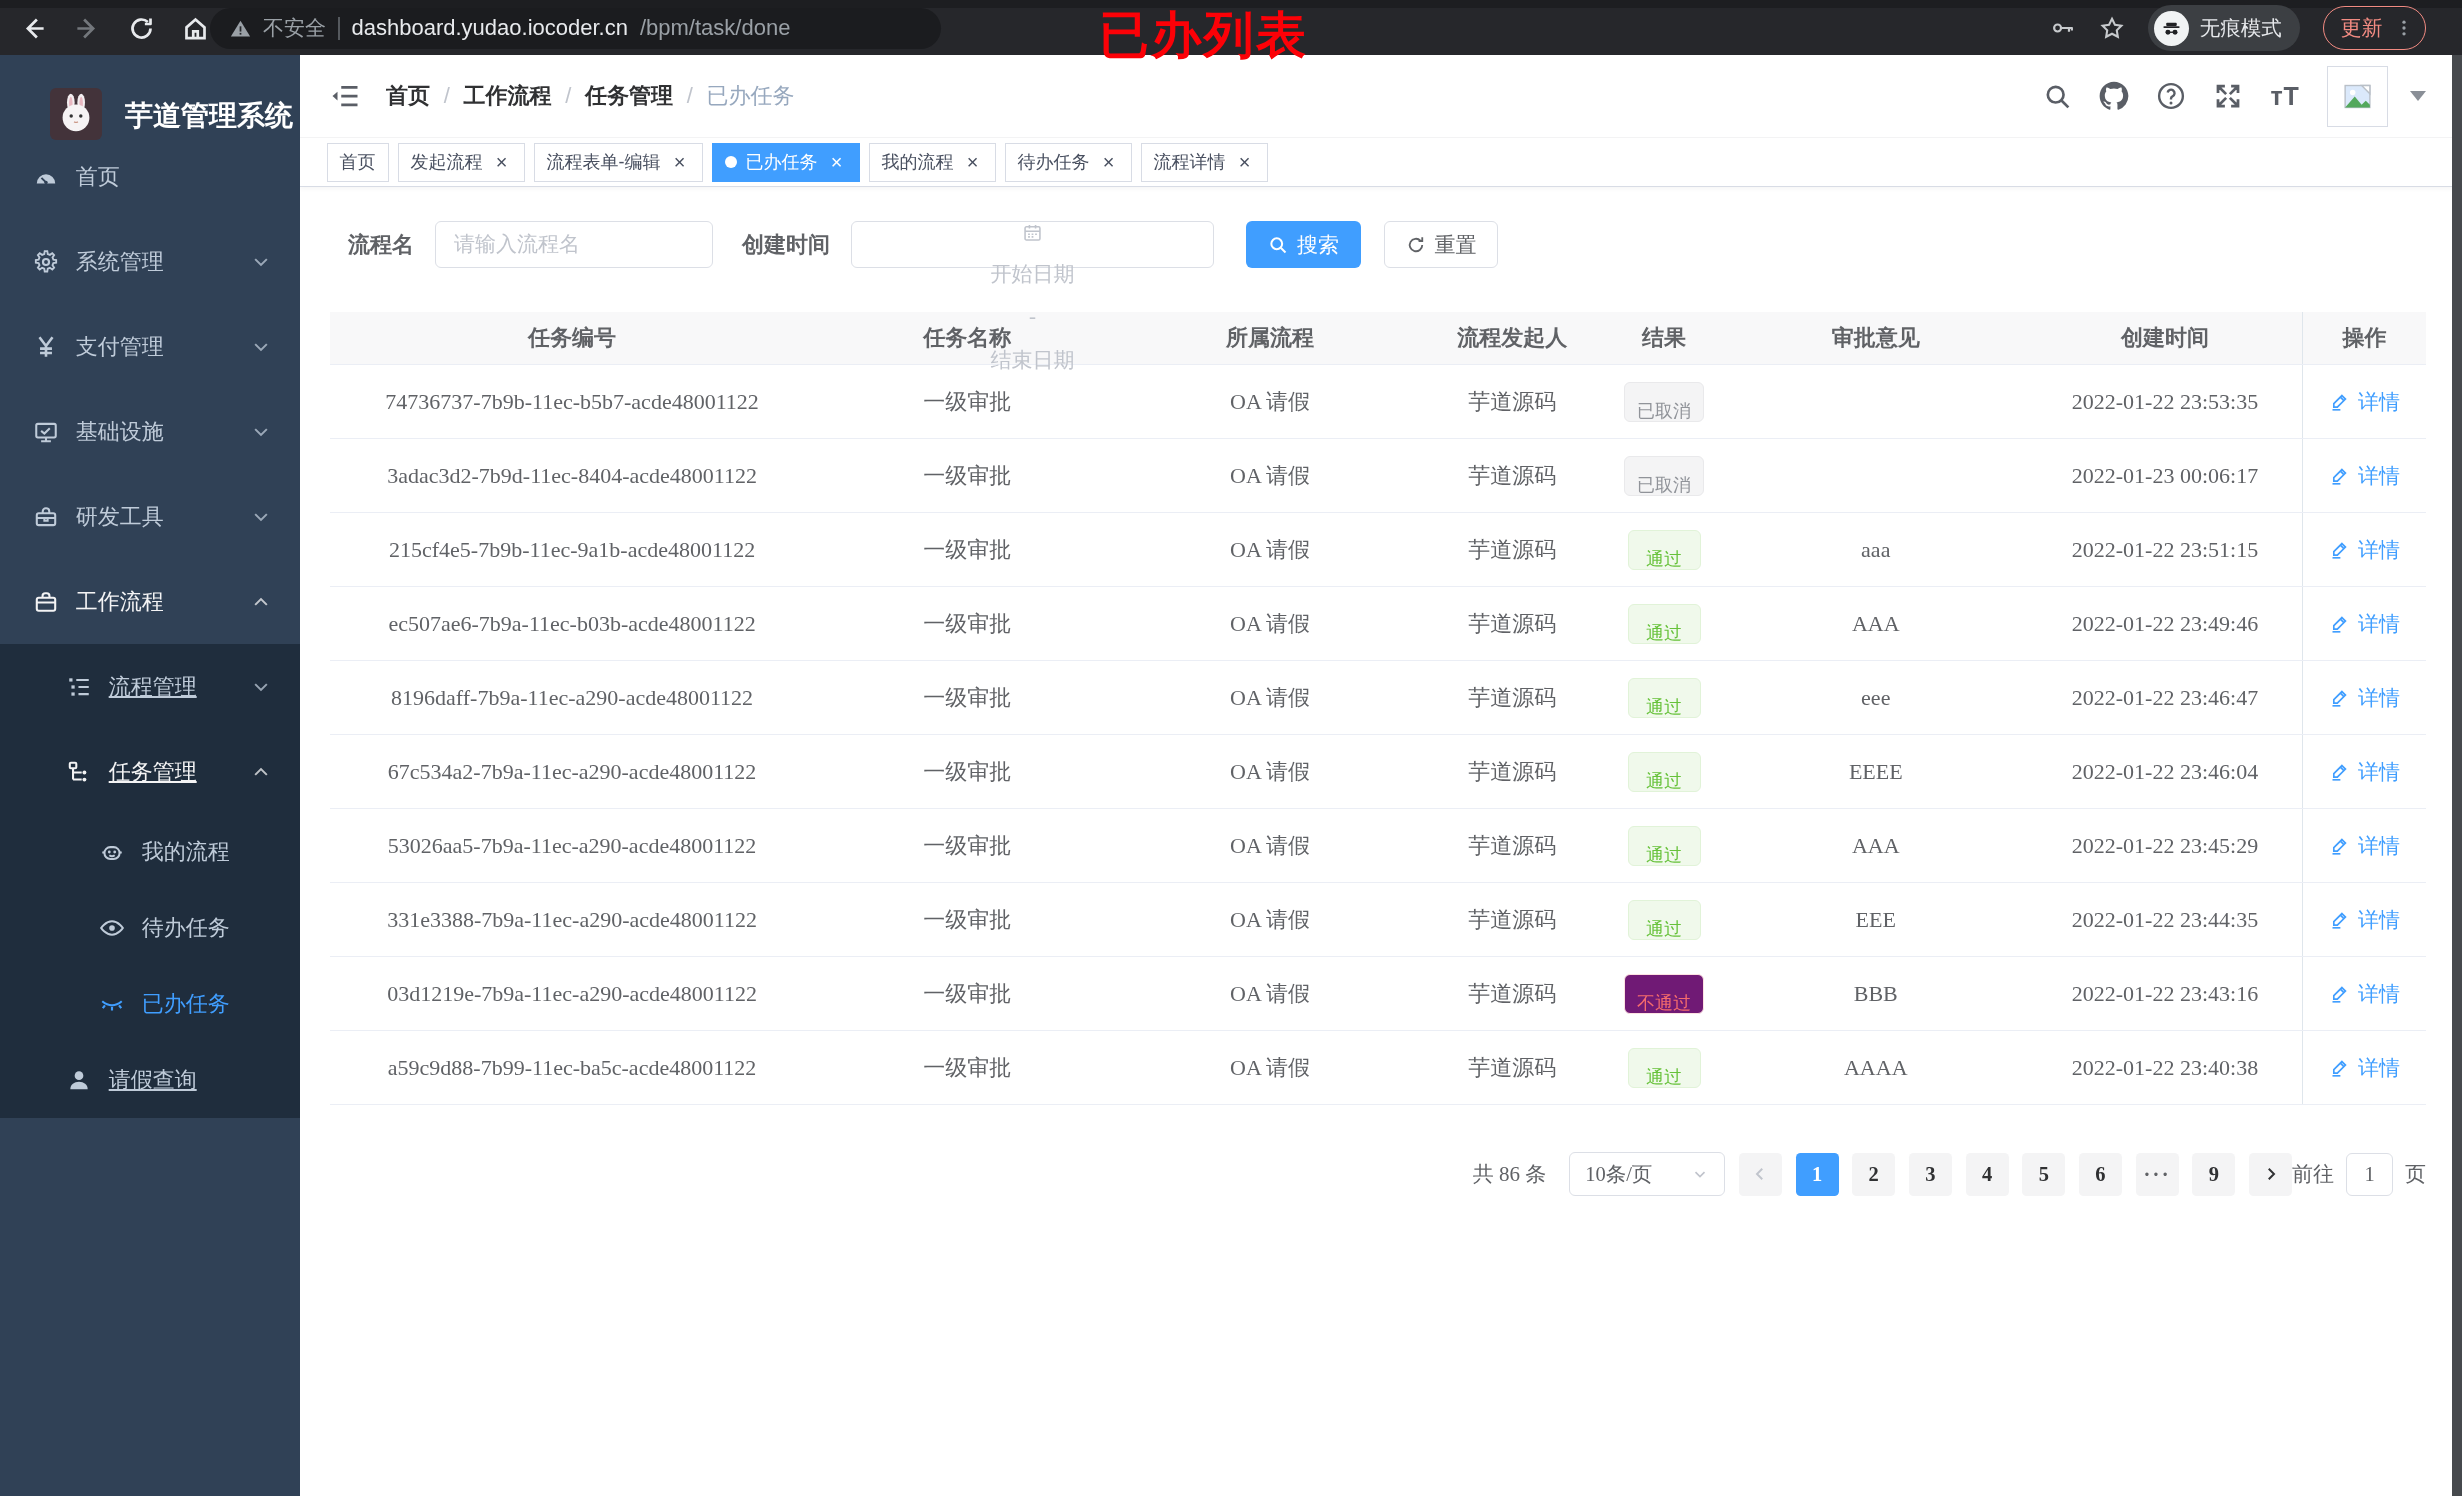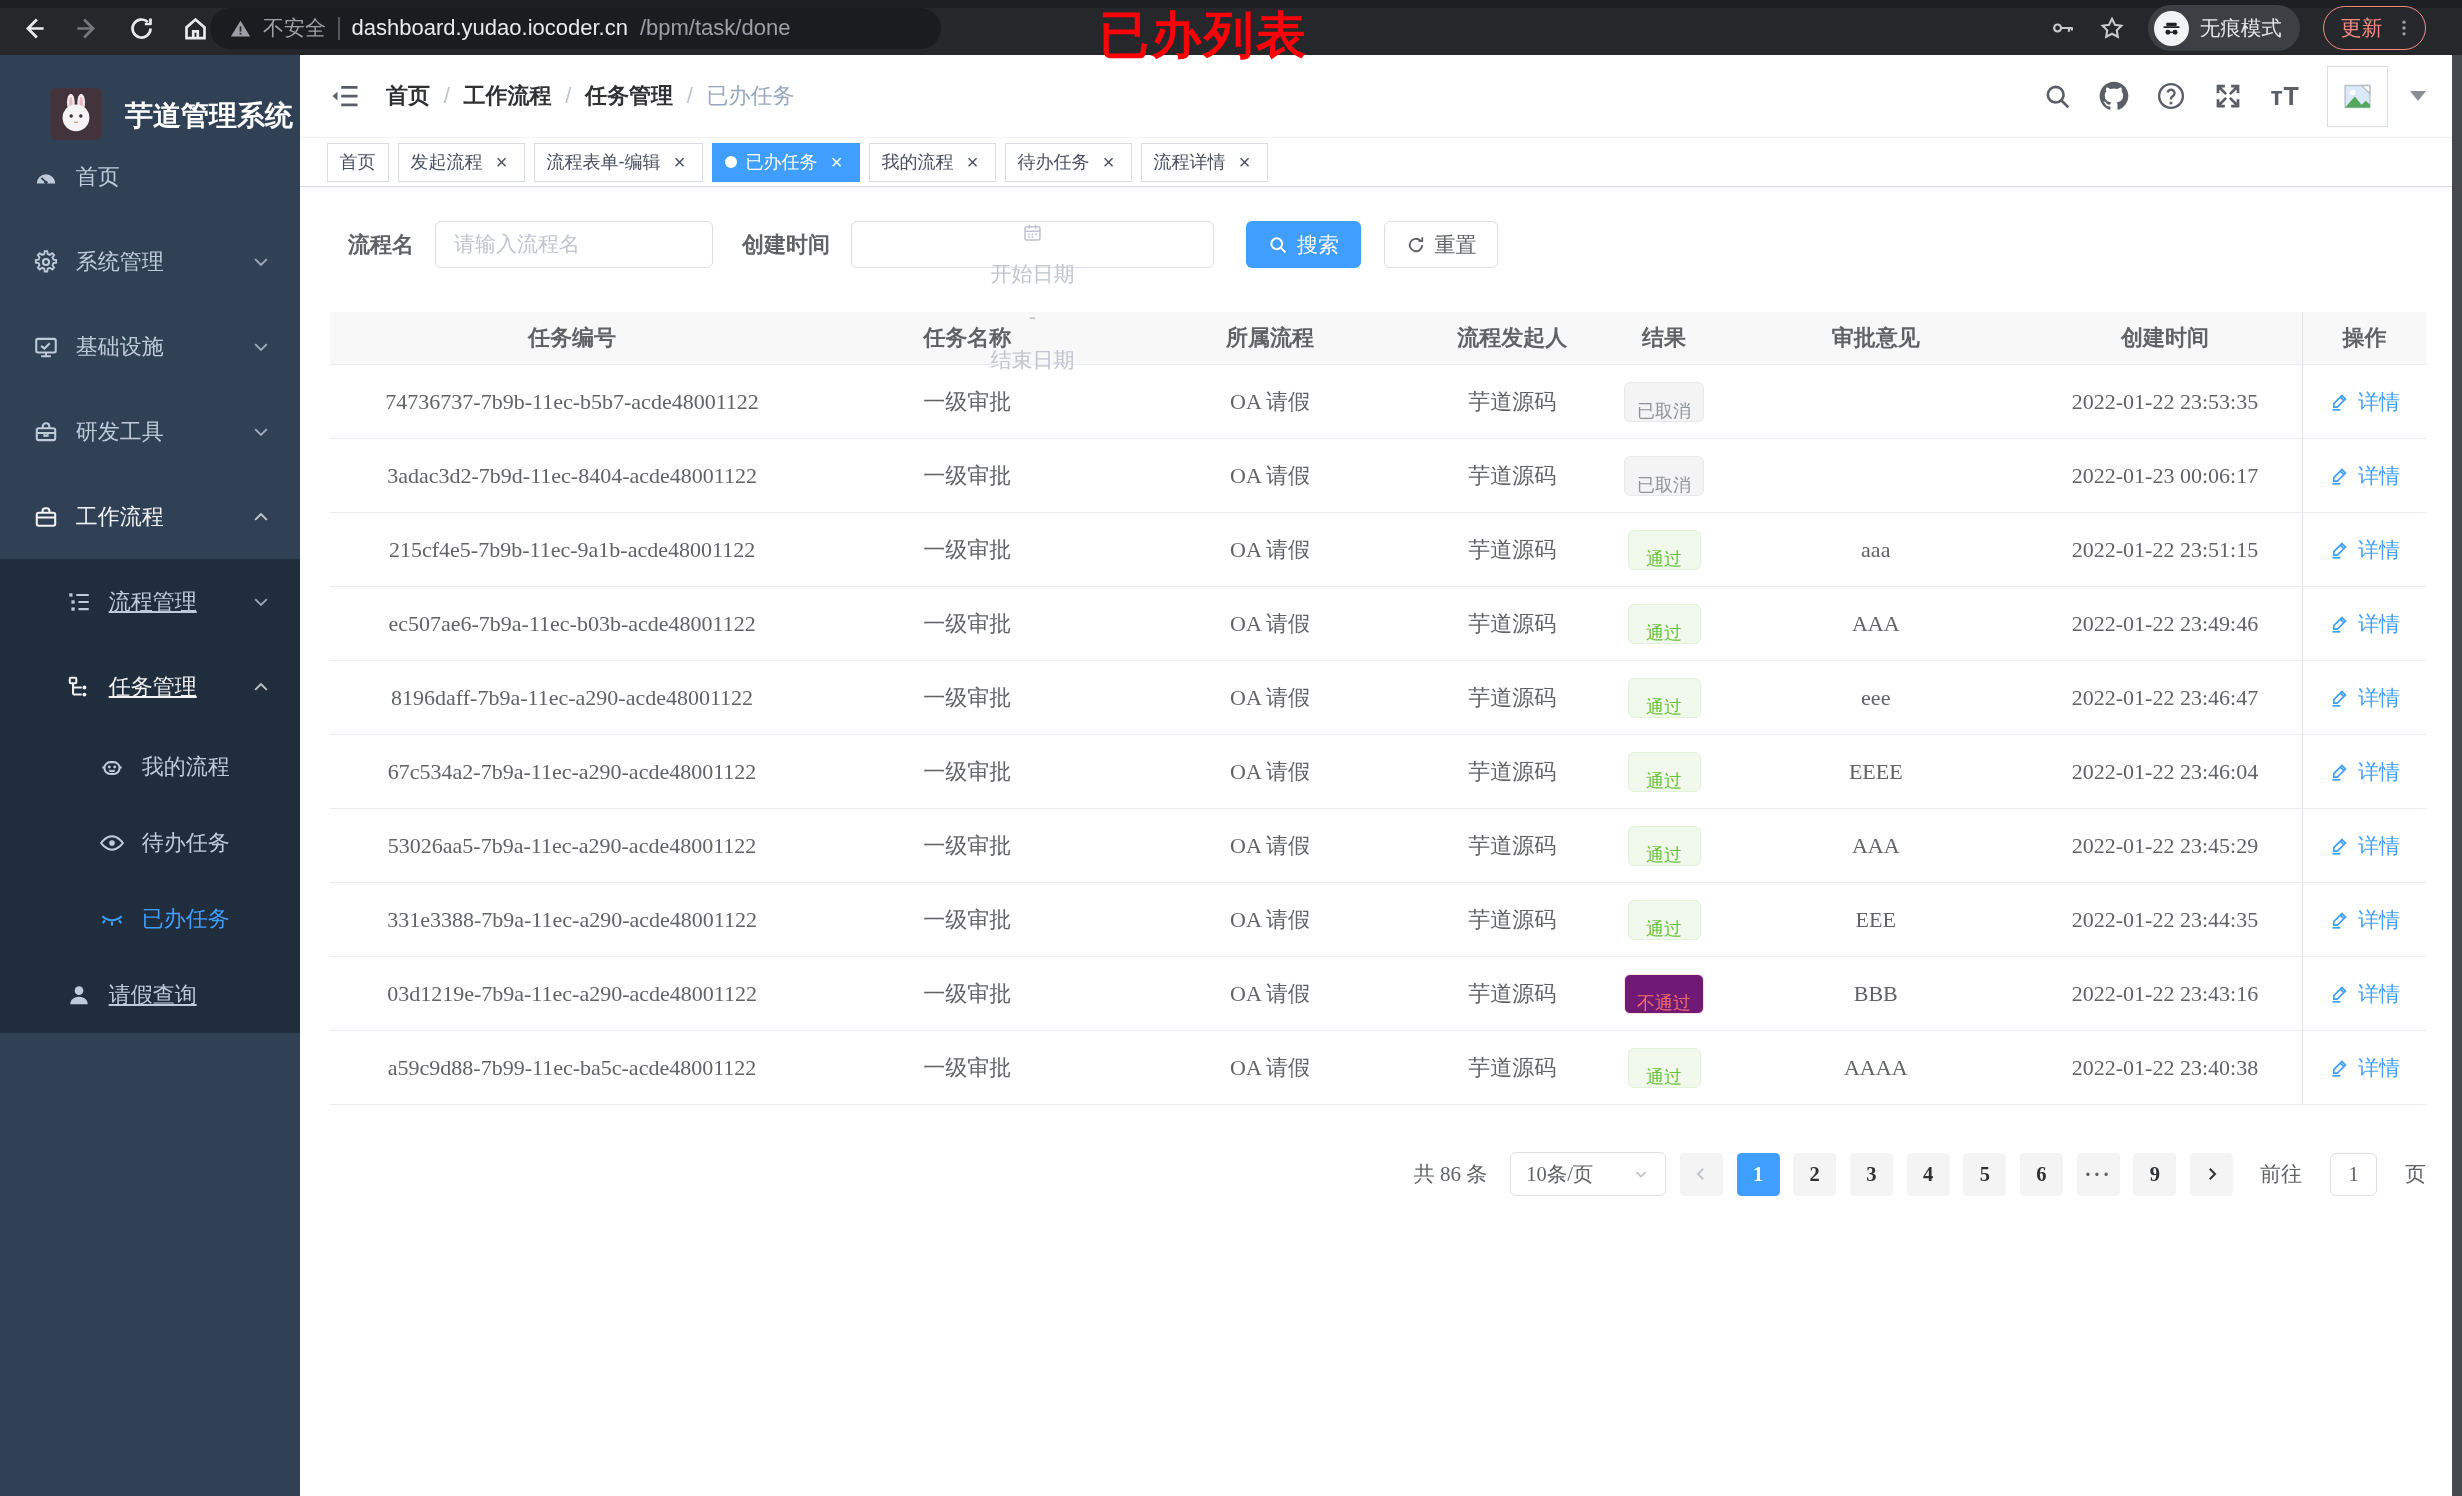--- a/index.html
+++ b/index.html
@@ -96,21 +96,21 @@
 
   
   .pagination{display:flex;justify-content:flex-end;align-items:center;margin-top:47px;font-size:21px;color:#606266;}
   .pg-total{margin-right:23px;}
   .size-select{width:156px;height:44px;border:1.5px solid #dcdfe6;border-radius:6px;display:flex;align-items:center;justify-content:space-between;padding:0 15px;color:#606266;font-size:20.5px;cursor:pointer;}
   .pg-btn{min-width:43px;height:43px;margin-left:13.7px;background:#f4f4f5;border:none;border-radius:4.6px;display:inline-grid;place-items:center;font-size:20.5px;font-weight:600;color:#303133;cursor:pointer;font-family:inherit;padding:0 6px;}
   .pg-btn.active{background:#409eff;color:#fff;}
   .pg-btn.prev{color:#c0c4cc;}
   .pg-btn.more{letter-spacing:2.3px;color:#606266;font-weight:700;}
   .pg-pages{display:contents;}
-  .jump{display:flex;align-items:center;gap:28px;margin-left:27px;}
+  .jump{display:flex;align-items:center;gap:12px;}
   .jump-input{width:47px;height:43px;border:1.5px solid #dcdfe6;border-radius:6px;text-align:center;font-size:20.5px;color:#606266;outline:none;font-family:inherit;}
 </style>
 </head>
 <body>
 
 <div class="chrome">
   <div class="chrome-left">
     <span class="nav-btn">
         <svg width="27" height="27" viewBox="0 0 24 24" fill="none" stroke="currentColor" stroke-width="2.4">
           <path d="M15 4l-8 8 8 8M7 12h14"></path>
@@ -222,20 +222,33 @@
             </span>
             <span class="mi-label">系统管理</span>
             <span class="ico mi-chev">
               <svg width="20" height="20" viewBox="0 0 24 24" fill="none" stroke="currentColor" stroke-width="2.4">
                 <path d="M5 8.5l7 7 7-7"></path>
               </svg>
             </span>
           </div>
           <div class="menu-item lvl1">
             <span class="ico mi-ico">
+              <svg width="26" height="26" viewBox="0 0 24 24" fill="none" stroke="currentColor" stroke-width="2.4">
+                <path d="M6 3l6 8 6-8M12 11v10M6.5 13.5h11M6.5 17.5h11"></path>
+              </svg>
+            </span>
+            <span class="mi-label">支付管理</span>
+            <span class="ico mi-chev">
+              <svg width="20" height="20" viewBox="0 0 24 24" fill="none" stroke="currentColor" stroke-width="2.4">
+                <path d="M5 8.5l7 7 7-7"></path>
+              </svg>
+            </span>
+          </div>
+          <div class="menu-item lvl1">
+            <span class="ico mi-ico">
               <svg width="26" height="26" viewBox="0 0 24 24" fill="none" stroke="currentColor" stroke-width="1.9">
                 <rect x="3" y="4.5" width="18" height="12.5" rx="1.5"></rect>
                 <path d="M7.5 11l3 2.4 5-4.8"></path>
                 <path d="M12 17v3.2M7.5 20.5h9"></path>
               </svg>
             </span>
             <span class="mi-label">基础设施</span>
             <span class="ico mi-chev">
               <svg width="20" height="20" viewBox="0 0 24 24" fill="none" stroke="currentColor" stroke-width="2.4">
                 <path d="M5 8.5l7 7 7-7"></path>

